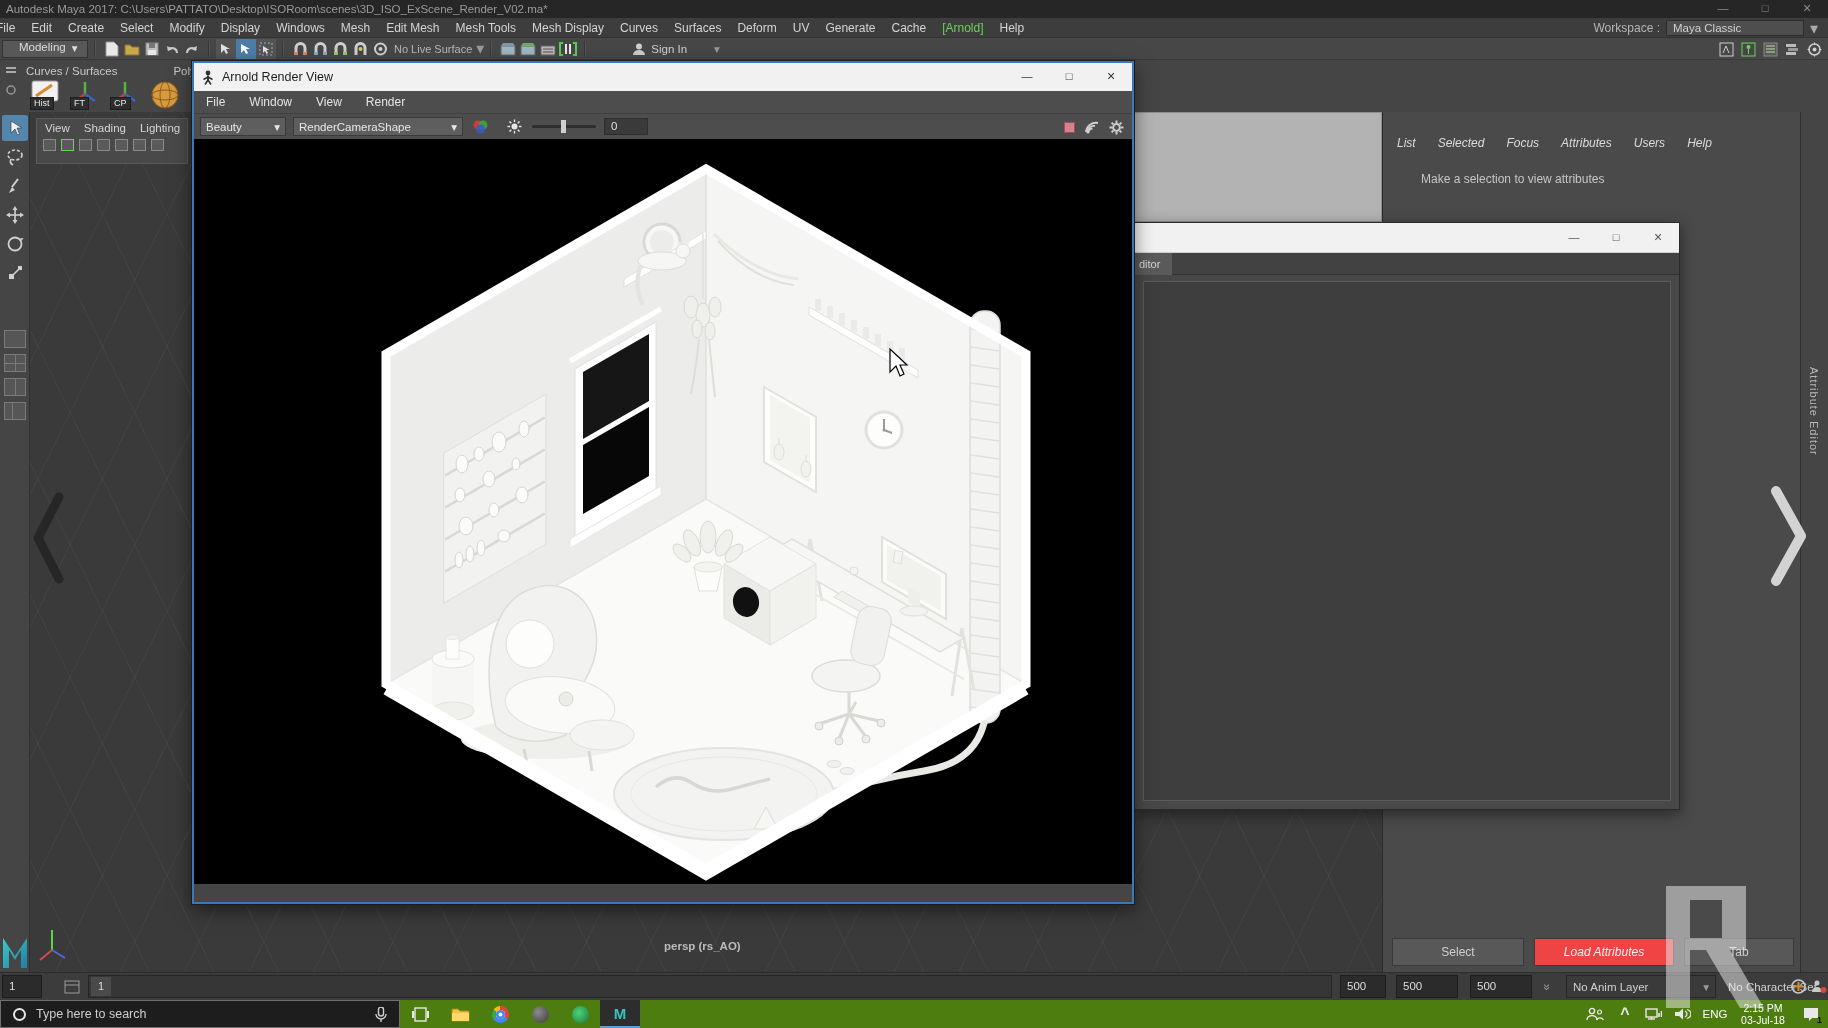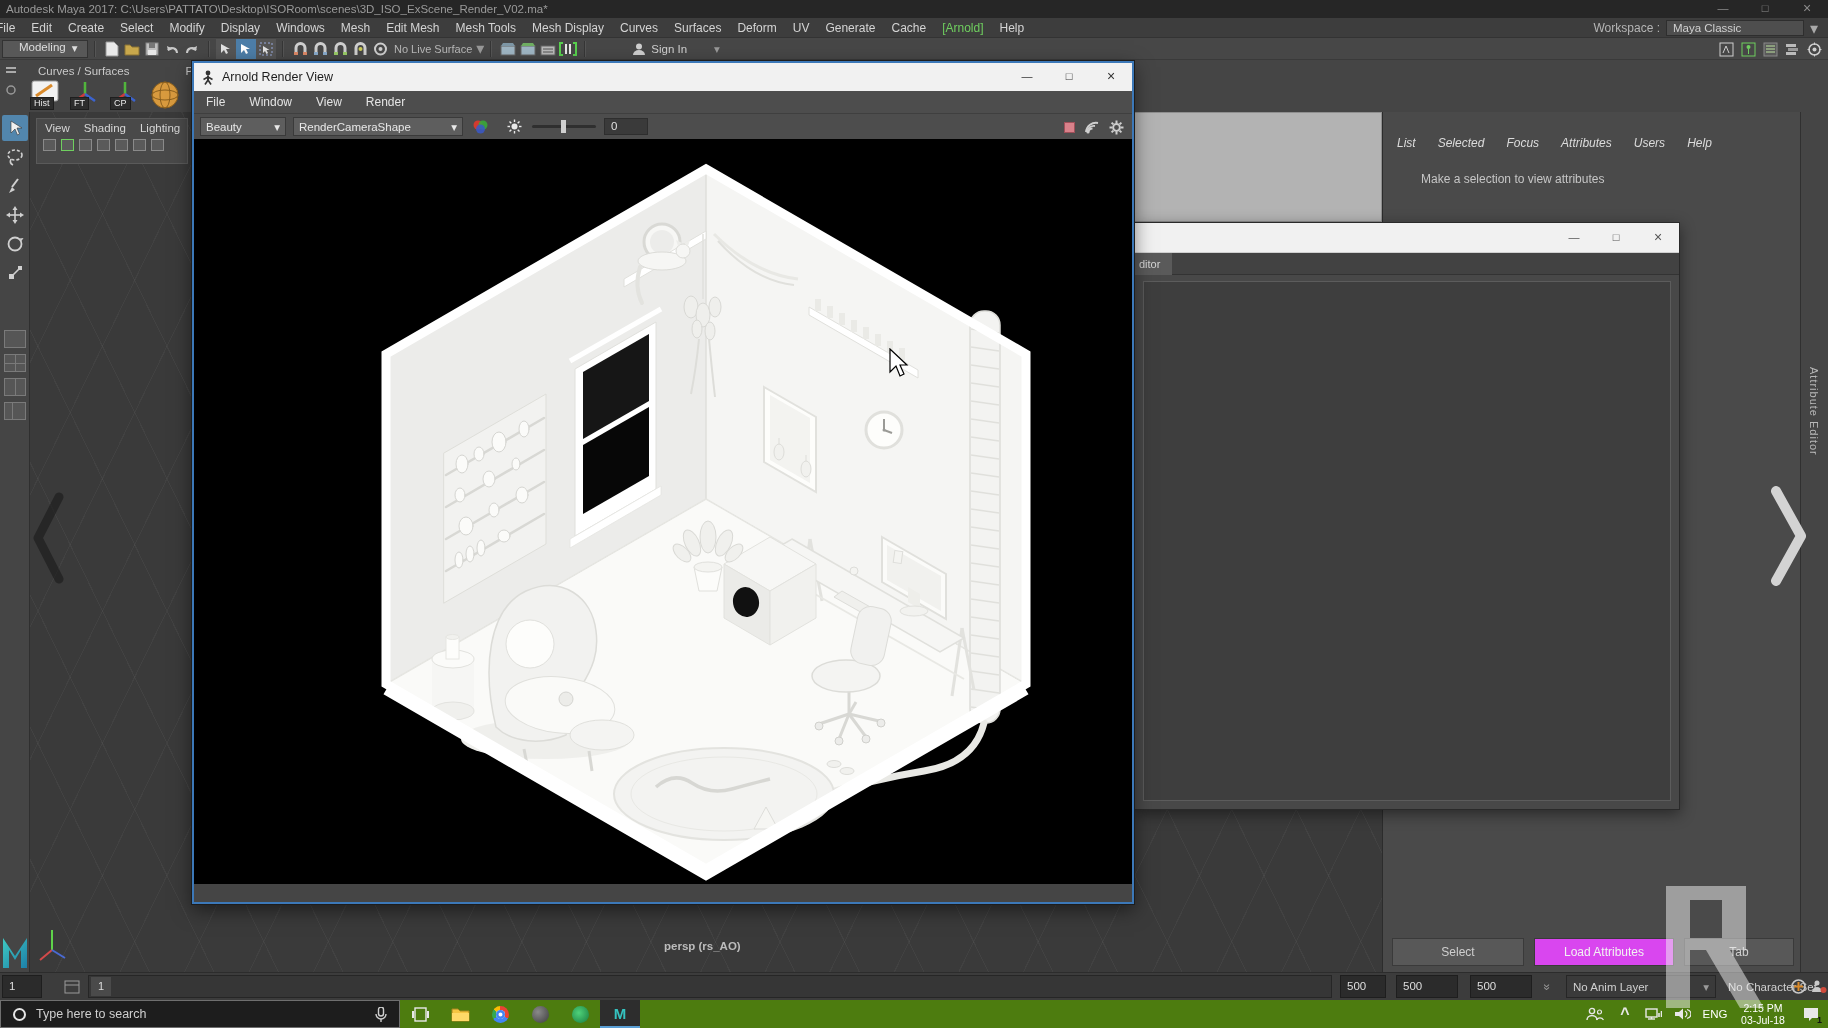--- a/index.html
+++ b/index.html
@@ -27,21 +27,21 @@
   .tb-drop{height:18px;background:#585858;border:1px solid #333;color:#ddd;font-size:11.5px;display:flex;align-items:flex-start;padding:0 16px;gap:6px;}
   .sep{width:2px;height:16px;border-left:1px solid #363636;border-right:1px solid #555;margin:0 6px;}
   .icn{width:20px;height:20px;display:flex;align-items:center;justify-content:center;}
   .icn svg{display:block;}
   .nls{color:#b8b8b8;font-size:11px;margin:0 4px;}
   #signin{display:flex;align-items:center;gap:5px;margin-left:40px;color:#d0d0d0;font-size:11.5px;}
   #tb-right{position:absolute;right:4px;top:38px;height:22px;display:flex;align-items:center;gap:2px;}
 
   
   #shelf{left:0;top:60px;width:1828px;height:52px;background:#454545;}
-  #shelf-tabs{position:absolute;left:38px;top:2px;height:18px;display:flex;gap:56px;}
+  #shelf-tabs{position:absolute;left:26px;top:2px;height:18px;display:flex;gap:56px;}
   .shelf-tab{color:#c9c9c9;font-size:11.5px;line-height:18px;}
   #shelf-icons{position:absolute;left:30px;top:20px;height:32px;display:flex;gap:8px;align-items:flex-start;}
   .shi{position:relative;width:32px;height:30px;}
   .shi .badge{position:absolute;left:0;bottom:0;background:#2d2d2d;color:#e8e8e8;font-size:9px;padding:0 3px;line-height:11px;border:1px solid #1e1e1e;}
   #shelf-left{position:absolute;left:4px;top:4px;width:22px;height:44px;color:#aaa;}
 
   
   #toolbox{left:0;top:112px;width:30px;height:860px;background:#454545;border-right:1px solid #2f2f2f;}
   .tool{width:26px;height:26px;margin:3px auto 2px auto;display:flex;align-items:center;justify-content:center;border-radius:2px;}
   .tool.active{background:#5286ad;}
@@ -61,21 +61,21 @@
   .pico{width:13px;height:12px;border:1px solid #8a8a8a;background:#5a5a5a;}
   .pico.grn{border-color:#6fcf5f;}
   #persp-label{left:664px;top:940px;color:#bcbcbc;font-size:11.5px;font-weight:bold;z-index:2;}
 
   
   #right-dock{left:1382px;top:112px;width:418px;height:860px;background:#4a4a4a;border-left:1px solid #2c2c2c;}
   #ae-menu{position:absolute;left:14px;top:24px;display:flex;gap:22px;font-style:italic;}
   #ae-menu span{color:#dcdcdc;font-size:12px;}
   #ae-msg{position:absolute;left:38px;top:60px;color:#c6c6c6;font-size:12px;}
   .ae-btn{position:absolute;height:28px;background:#585858;border:1px solid #3a3a3a;color:#cfcfcf;font-size:12px;display:flex;align-items:center;justify-content:center;z-index:1;}
-  #ae-load{background:#d946ef;color:#f2f2f2;}
+  #ae-load{background:#ef4444;color:#f2f2f2;font-style:italic;}
   #right-strip{left:1800px;top:112px;width:28px;height:860px;background:#454545;border-left:1px solid #303030;}
   #side-tab{position:absolute;left:7px;top:255px;writing-mode:vertical-rl;color:#b8b8b8;font-size:11px;letter-spacing:1px;}
 
   
   #gray-block{left:1134px;top:112px;width:248px;height:110px;background:#b3b3b3;border:1px solid #8f8f8f;z-index:2;}
   #float-win{left:1134px;top:222px;width:546px;height:588px;background:#484848;border:1px solid #2a2a2a;box-shadow:0 4px 14px rgba(0,0,0,.45);z-index:3;}
   #fw-title{height:30px;background:#f1f1f1;border-bottom:1px solid #cfcfcf;position:relative;}
   #fw-title .winctl{color:#555;height:30px;line-height:29px;}
   #fw-tabs{height:22px;background:#424242;border-bottom:1px solid #333;}
   .fw-tab{display:inline-block;height:22px;background:#5a5a5a;color:#d6d6d6;font-size:11px;line-height:22px;padding:0 12px 0 4px;}

